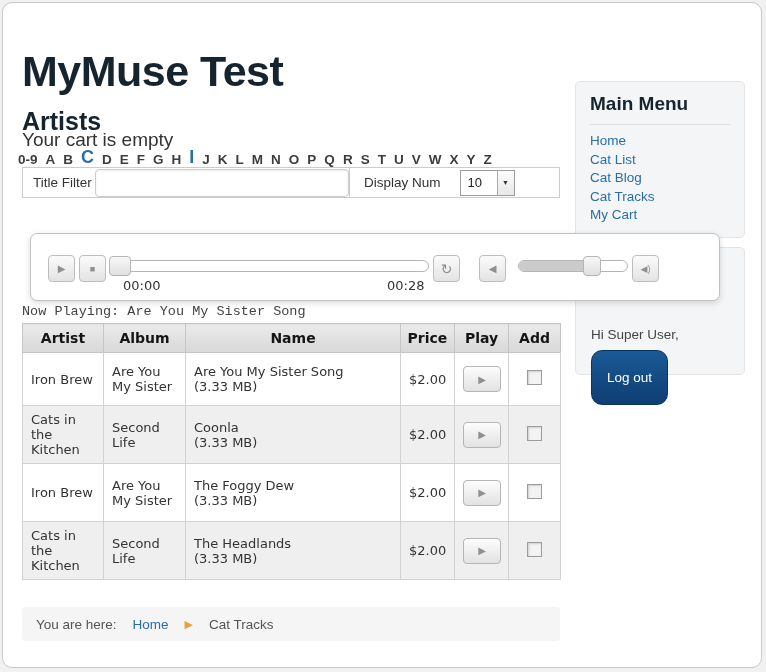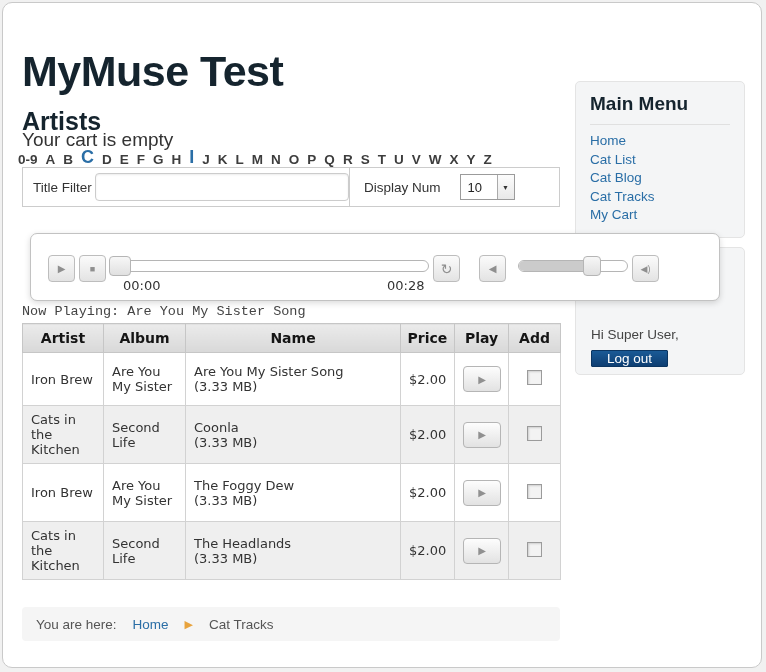--- a/index.html
+++ b/index.html
@@ -17,21 +17,21 @@
   .abs{position:absolute;}
   
   .site-title{left:22px;top:18px;font-size:43px;font-weight:700;color:var(--heading);letter-spacing:-0.5px;}
   .section-title{left:22px;top:86px;font-size:25px;font-weight:700;color:var(--heading);}
   .cart-status{left:22px;top:129px;font-size:19px;color:#333;}
   
   .alpha{left:18px;top:142px;width:520px;height:24px;display:flex;gap:8px;align-items:flex-end;}
   .alpha .letter{font-size:13.5px;font-weight:700;color:#3d3d3d;cursor:pointer;line-height:1;}
   .alpha .letter.active{font-size:18px;color:var(--link);}
   
-  .filterbox{left:22px;top:167px;width:538px;height:40px;border:1px solid #ccc;box-sizing:border-box;display:flex;align-items:stretch;background:#fff;}
+  .filterbox{left:22px;top:167px;width:538px;height:31px;border:1px solid #ccc;box-sizing:border-box;display:flex;align-items:stretch;background:#fff;}
   .filter-left{width:326px;display:flex;align-items:center;padding-left:10px;box-sizing:border-box;}
   .filter-label{font-size:13.5px;color:#333;width:63px;}
   .title-input{width:246px;height:26px;border:1px solid #ccc;border-radius:4px;box-shadow:inset 0 1px 2px rgba(0,0,0,.08);font-size:13px;padding:0 6px;outline:none;}
   .filter-right{flex:1;display:flex;align-items:center;gap:19px;padding-left:14px;border-left:1px solid #ccc;}
   .display-label{font-size:13.5px;color:#333;}
   .select{width:55px;height:26px;border:1px solid #9b9b9b;background:#fff;display:flex;align-items:center;box-sizing:border-box;cursor:pointer;justify-content:center;}
   .select .val{flex:1;font-size:13px;color:#222;padding-left:7px;}
   .select .dd{width:16px;height:24px;border-left:1px solid #aaa;background:linear-gradient(#fcfcfc,#e8e8e8);display:flex;align-items:center;justify-content:center;font-size:7px;color:#333;}
   
   .player{left:30px;top:233px;width:690px;height:68px;background:#fff;border:1px solid #c2c2c2;border-radius:7px;box-shadow:0 2px 6px rgba(0,0,0,.15);z-index:6;box-sizing:border-box;}
@@ -58,21 +58,21 @@
   .breadcrumb a{color:var(--link);text-decoration:none;cursor:pointer;}
   .crumb-sep{color:var(--crumb-arrow);font-size:11px;}
   
   .side-box{position:absolute;background:#f4f5f6;border:1px solid #e4e4e4;border-radius:5px;box-sizing:border-box;}
   .side-menu{left:575px;top:81px;width:170px;height:157px;}
   .side-login{left:575px;top:247px;width:170px;height:128px;z-index:1;}
   .menu-title{margin:11px 14px 0 14px;font-size:19px;font-weight:700;color:var(--heading);padding-bottom:9px;border-bottom:1px solid #e0e0e0;}
   .menu-list{margin:7px 14px;display:flex;flex-direction:column;}
   .menu-list a{color:var(--link);font-size:13.5px;line-height:18.5px;text-decoration:none;cursor:pointer;}
   .greeting{margin:79px 0 0 15px;font-size:13.5px;color:#444;}
-  .logout-btn{margin:8px 0 0 15px;display:inline-block;padding:0 15px;background:linear-gradient(var(--logout-top),var(--logout-bottom));border:1px solid var(--logout-border);border-radius:1px;color:#fff;font-size:13.5px;cursor:pointer;}
+  .logout-btn{margin:8px 0 0 15px;display:inline-block;padding:19px 15px;background:linear-gradient(var(--logout-top),var(--logout-bottom));border:1px solid var(--logout-border);border-radius:11px;color:#fff;font-size:13.5px;cursor:pointer;}
 </style>
 </head>
 <body style="--link: #2a6ea6; --heading: #15242e; --logout-top: #1a5a96; --logout-bottom: #0e3e72; --logout-border: #0b3561; --crumb-arrow: #e8a33d;">
 
 <div class="card"></div>
 
 <h1 class="abs site-title">MyMuse Test</h1>
 <h2 class="abs section-title">Artists</h2>
 <div class="abs cart-status">Your cart is empty</div>
 

